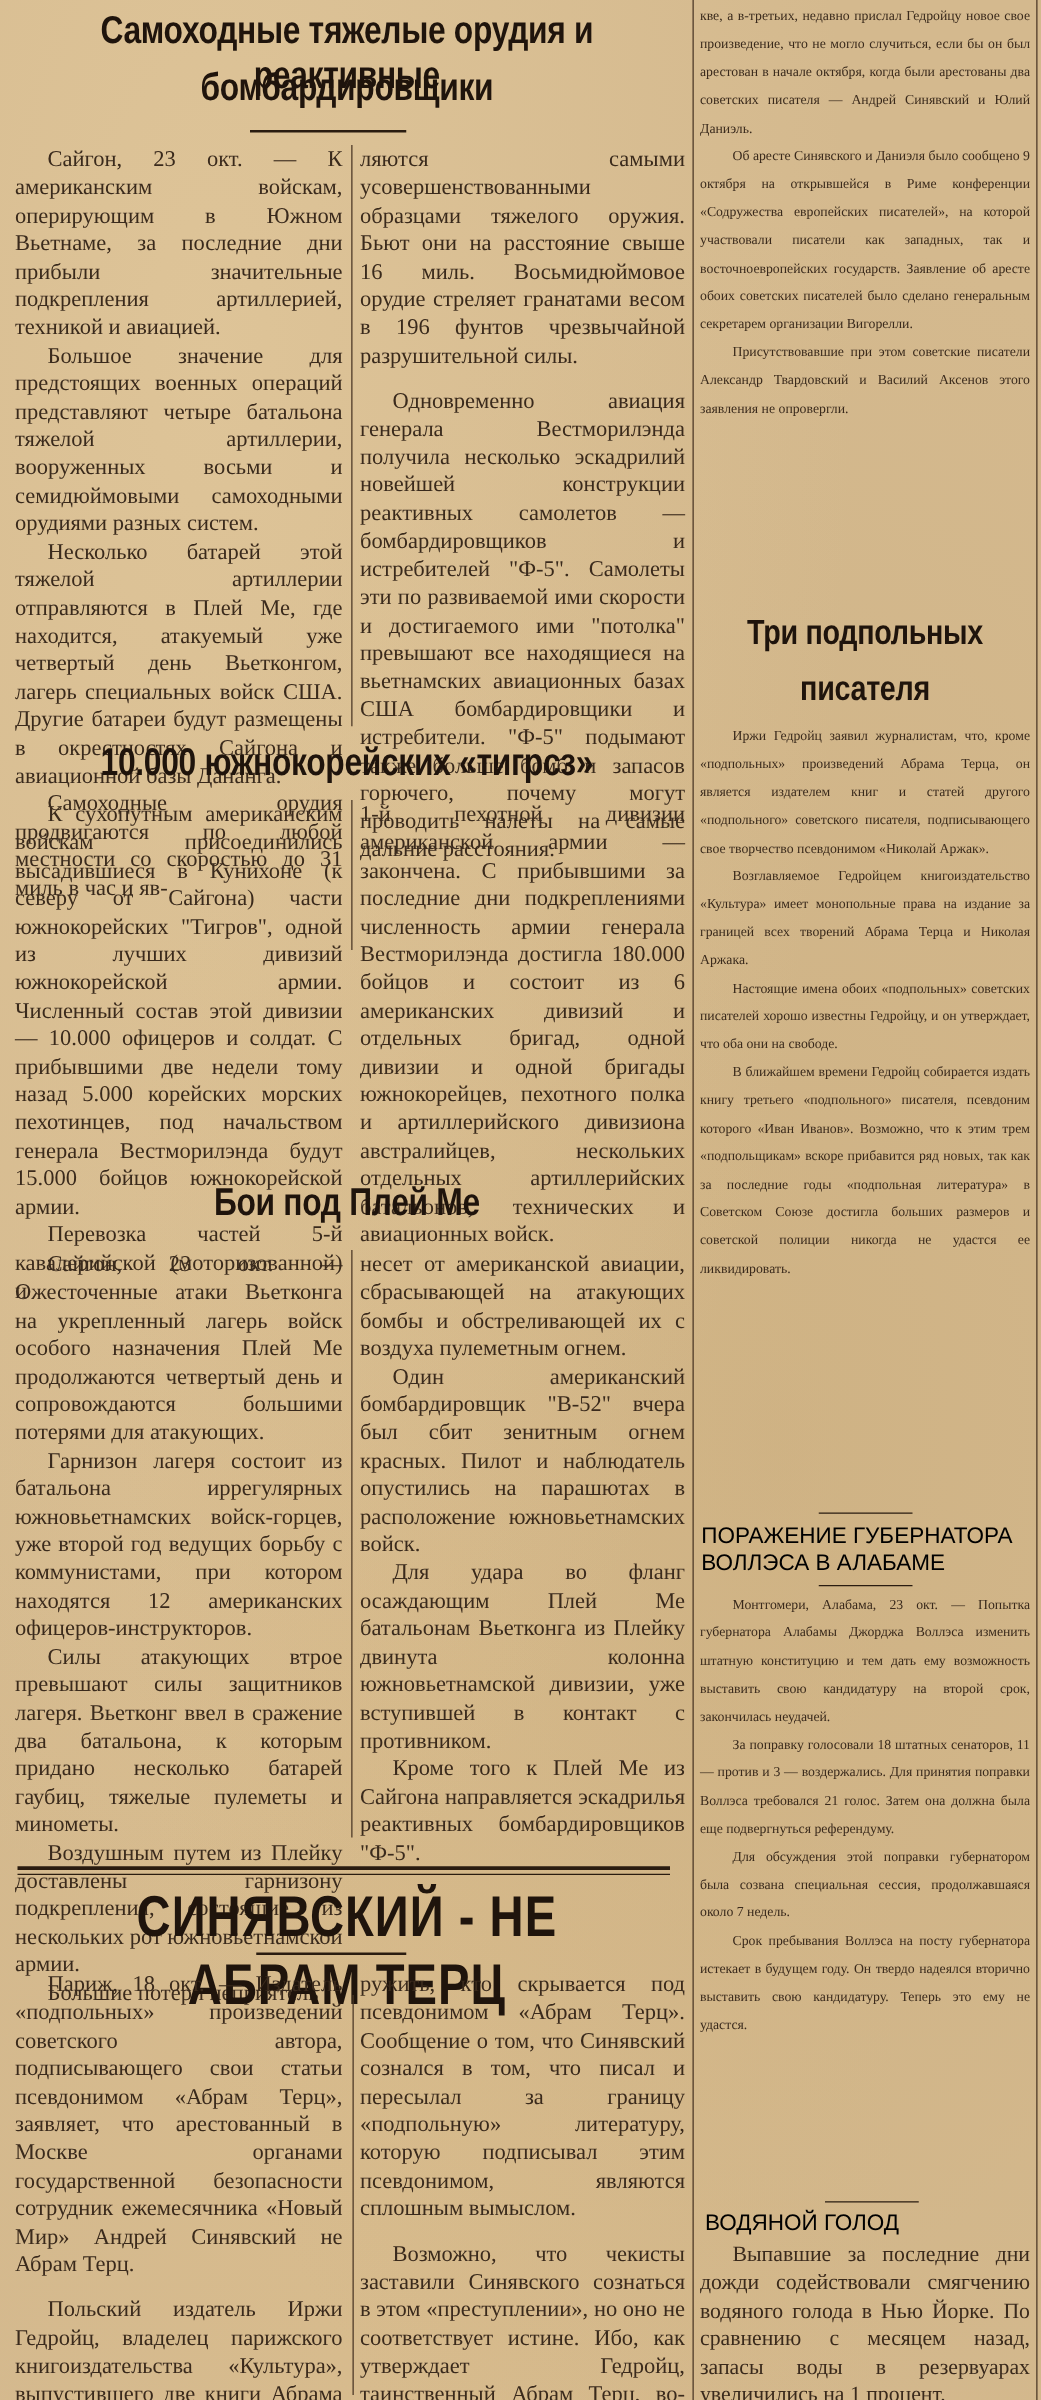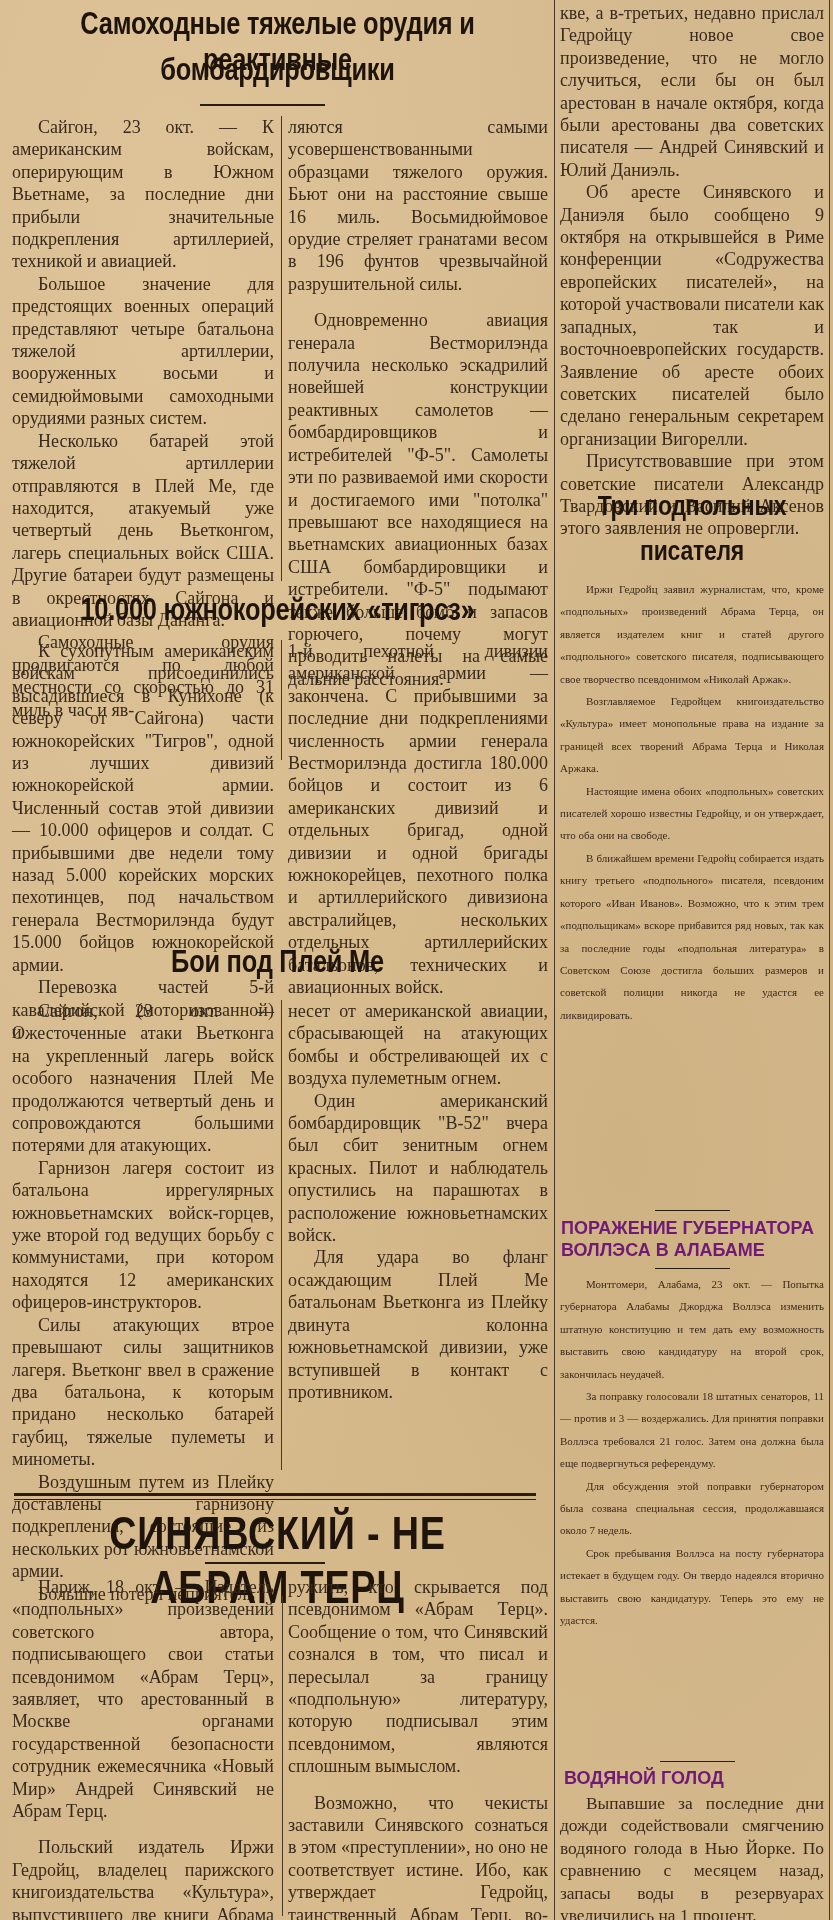--- a/index.html
+++ b/index.html
@@ -18,21 +18,21 @@
     font-family:"Liberation Sans", "DejaVu Sans", sans-serif;
     font-weight:bold; color:#1f140c; text-align:center; letter-spacing:-0.3px;
     transform:scaleX(0.82); transform-origin:center;
   }
   .rule { position:absolute; height:2px; background:#2a1c10; }
   .vrule { position:absolute; width:1px; background:#4a3624; }
   .col { position:absolute; font-size:18px; line-height:22.4px; text-align:justify; hyphens:manual; }
   .col p { margin:0; text-indent:26px; }
   .col p.gap { margin-top:14px; }
   .col p.noindent { text-indent:0; }
-  .sub { font-family:"Liberation Sans", "DejaVu Sans", sans-serif; font-weight:bold; color:#701a75; }
+  .sub { font-family:"Liberation Sans", "DejaVu Sans", sans-serif; font-weight:normal; color:#000000; }
 </style>
 </head>
 <body>
 
 <div class="block headline" style="left:0;top:6px;width:555px;font-size:31px;">Самоходные тяжелые орудия и реактивные</div>
 <div class="block headline" style="left:0;top:52px;width:555px;font-size:31px;">бомбардировщики</div>
 <div class="rule" style="left:200px;top:104px;width:125px;"></div>
 
 <div class="col" style="left:12px;top:116px;width:262px;">
   <p>Сайгон, 23 окт. — К американским войскам, оперирующим в Южном Вьетнаме, за последние дни прибыли значительные подкрепления артиллерией, техникой и авиацией.</p>
@@ -62,41 +62,42 @@
   <p>Гарнизон лагеря состоит из батальона иррегулярных южновьетнамских войск-горцев, уже второй год ведущих борьбу с коммунистами, при котором находятся 12 американских офицеров-инструкторов.</p>
   <p>Силы атакующих втрое превышают силы защитников лагеря. Вьетконг ввел в сражение два батальона, к которым придано несколько батарей гаубиц, тяжелые пулеметы и минометы.</p>
   <p>Воздушным путем из Плейку доставлены гарнизону подкрепления, состоящие из нескольких рот южновьетнамской армии.</p>
   <p>Большие потери неприятель</p>
 </div>
 <div class="vrule" style="left:281px;top:1000px;height:470px;"></div>
 <div class="col" style="left:288px;top:1000px;width:260px;">
   <p class="noindent">несет от американской авиации, сбрасывающей на атакующих бомбы и обстреливающей их с воздуха пулеметным огнем.</p>
   <p>Один американский бомбардировщик "В-52" вчера был сбит зенитным огнем красных. Пилот и наблюдатель опустились на парашютах в расположение южновьетнамских войск.</p>
   <p>Для удара во фланг осаждающим Плей Ме батальонам Вьетконга из Плейку двинута колонна южновьетнамской дивизии, уже вступившей в контакт с противником.</p>
+  <p>Кроме того к Плей Ме из Сайгона направляется эскадрилья реактивных бомбардировщиков "Ф-5".</p>
 </div>
 
 <div class="rule" style="left:14px;top:1493px;width:522px;height:3px;"></div>
 <div class="rule" style="left:14px;top:1499px;width:522px;height:1px;"></div>
 
 <div class="block headline" style="left:0;top:1506px;width:555px;font-size:46px;letter-spacing:1px;">СИНЯВСКИЙ - НЕ АБРАМ ТЕРЦ</div>
 <div class="rule" style="left:205px;top:1562px;width:120px;"></div>
 <div class="col" style="left:12px;top:1576px;width:262px;">
   <p>Париж, 18 окт. — Издатель «подпольных» произведений советского автора, подписывающего свои статьи псевдонимом «Абрам Терц», заявляет, что арестованный в Москве органами государственной безопасности сотрудник ежемесячника «Новый Мир» Андрей Синявский не Абрам Терц.</p>
   <p class="gap">Польский издатель Иржи Гедройц, владелец парижского книгоиздательства «Культура», выпустившего две книги Абрама Терца, утверждает, что советской тайной полиции до сих пор не удалось обна-</p>
 </div>
 <div class="vrule" style="left:282px;top:1596px;height:320px;"></div>
 <div class="col" style="left:288px;top:1576px;width:260px;">
   <p class="noindent">ружить, кто скрывается под псевдонимом «Абрам Терц». Сообщение о том, что Синявский сознался в том, что писал и пересылал за границу «подпольную» литературу, которую подписывал этим псевдонимом, являются сплошным вымыслом.</p>
   <p class="gap">Возможно, что чекисты заставили Синявского сознаться в этом «преступлении», но оно не соответствует истине. Ибо, как утверждает Гедройц, таинственный Абрам Терц, во-первых, находится на свободе, во-вторых, проживает не в Мос-</p>
 </div>
 
 <div class="vrule" style="left:554px;top:0;height:1920px;"></div>
 <div class="vrule" style="left:829px;top:0;height:1920px;"></div>
 
-<div class="col" style="left:560px;top:2px;width:264px;font-size:18px;">
+<div class="col" style="left:560px;top:2px;width:264px;font-size:11px;">
   <p class="noindent">кве, а в-третьих, недавно прислал Гедройцу новое свое произведение, что не могло случиться, если бы он был арестован в начале октября, когда были арестованы два советских писателя — Андрей Синявский и Юлий Даниэль.</p>
   <p>Об аресте Синявского и Даниэля было сообщено 9 октября на открывшейся в Риме конференции «Содружества европейских писателей», на которой участвовали писатели как западных, так и восточноевропейских государств. Заявление об аресте обоих советских писателей было сделано генеральным секретарем организации Вигорелли.</p>
   <p>Присутствовавшие при этом советские писатели Александр Твардовский и Василий Аксенов этого заявления не опровергли.</p>
 </div>
 
 <div class="block headline" style="left:556px;top:490px;width:272px;font-size:28px;">Три подпольных</div>
 <div class="block headline" style="left:556px;top:535px;width:272px;font-size:28px;">писателя</div>
 <div class="col" style="left:560px;top:578px;width:264px;font-size:11px;">
   <p>Иржи Гедройц заявил журналистам, что, кроме «подпольных» произведений Абрама Терца, он является издателем книг и статей другого «подпольного» советского писателя, подписывающего свое творчество псевдонимом «Николай Аржак».</p>
   <p>Возглавляемое Гедройцем книгоиздательство «Культура» имеет монопольные права на издание за границей всех творений Абрама Терца и Николая Аржака.</p>

